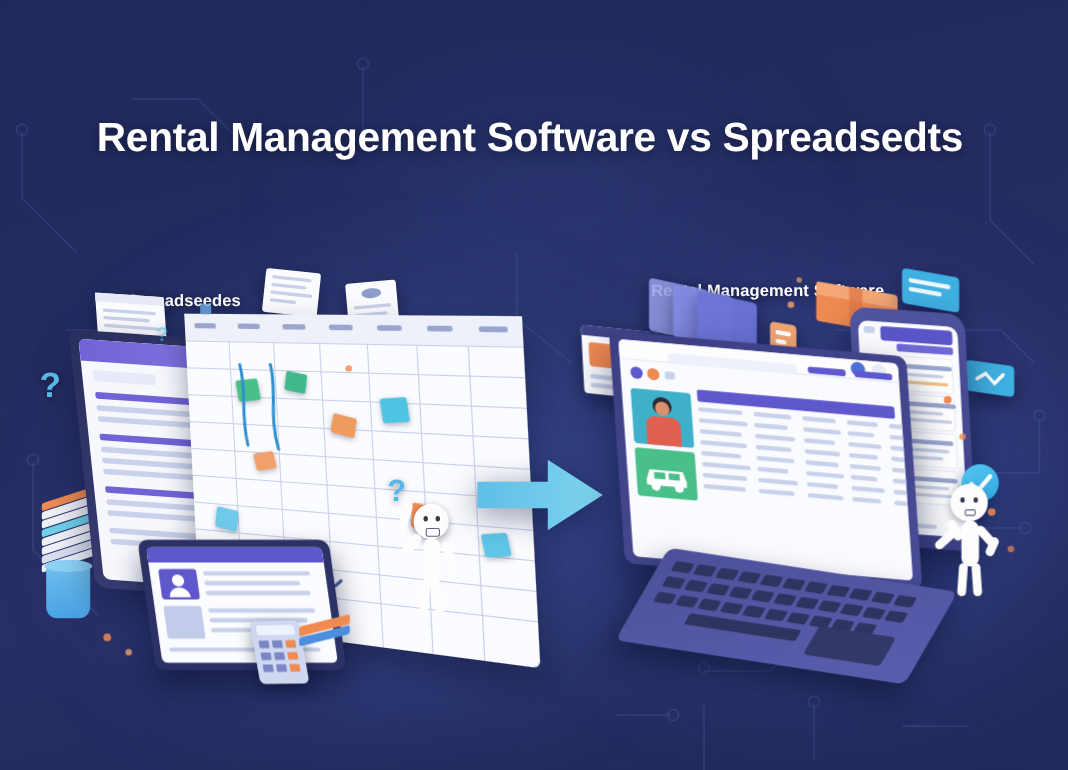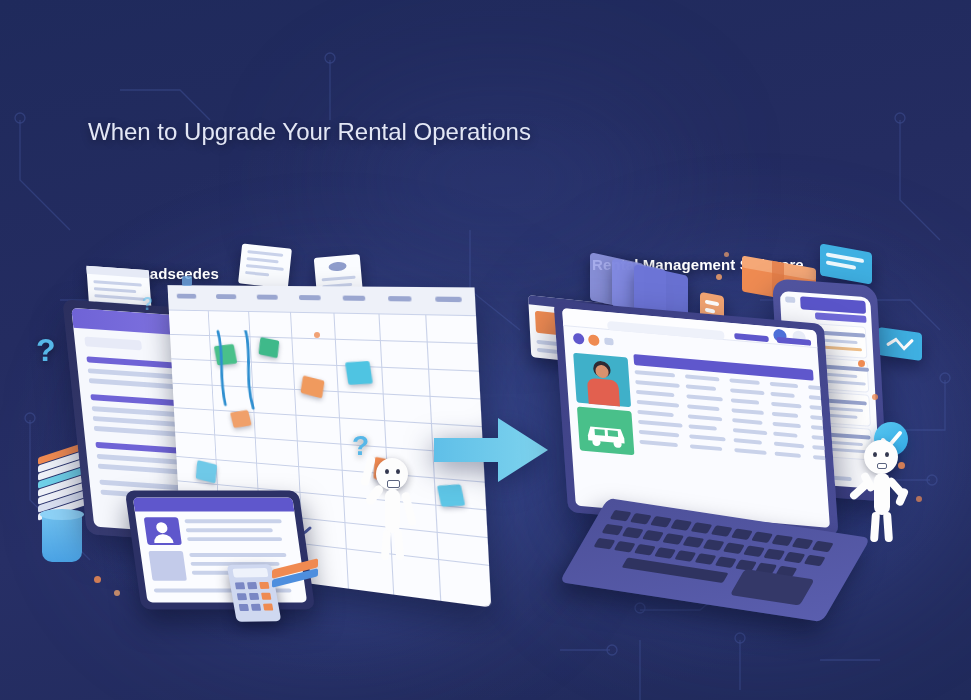--- a/index.html
+++ b/index.html
@@ -153,21 +153,21 @@
         <circle cx="740" cy="638" r="5"></circle>
       <circle cx="900" cy="118" r="5"></circle>
         <circle cx="945" cy="378" r="5"></circle>
       <circle cx="932" cy="480" r="5"></circle>
         <circle cx="802" cy="300" r="5"></circle>
       <circle cx="612" cy="650" r="5"></circle>
     </g>
   </svg>
 
   <div class="header">
-    <div class="subtitle">When to Upgrade Your Rental Operations</div>
+    <div class="title">Rental Management Software vs Spreadsedts</div>
   </div>
 
   <div class="seclabel lab-left">Spreadseedes</div>
   <div class="seclabel lab-right">Rental Management Software</div>
 
   <div class="ill" id="left">
     <div class="deskL"></div>
 
     <div class="fdoc" style="left:74px;top:22px;width:62px;height:42px;transform:rotate(-4deg) skewY(8deg)">
       <div style="position:absolute;left:0;top:0;right:0;height:8px;background:#e6eaf6"></div>

